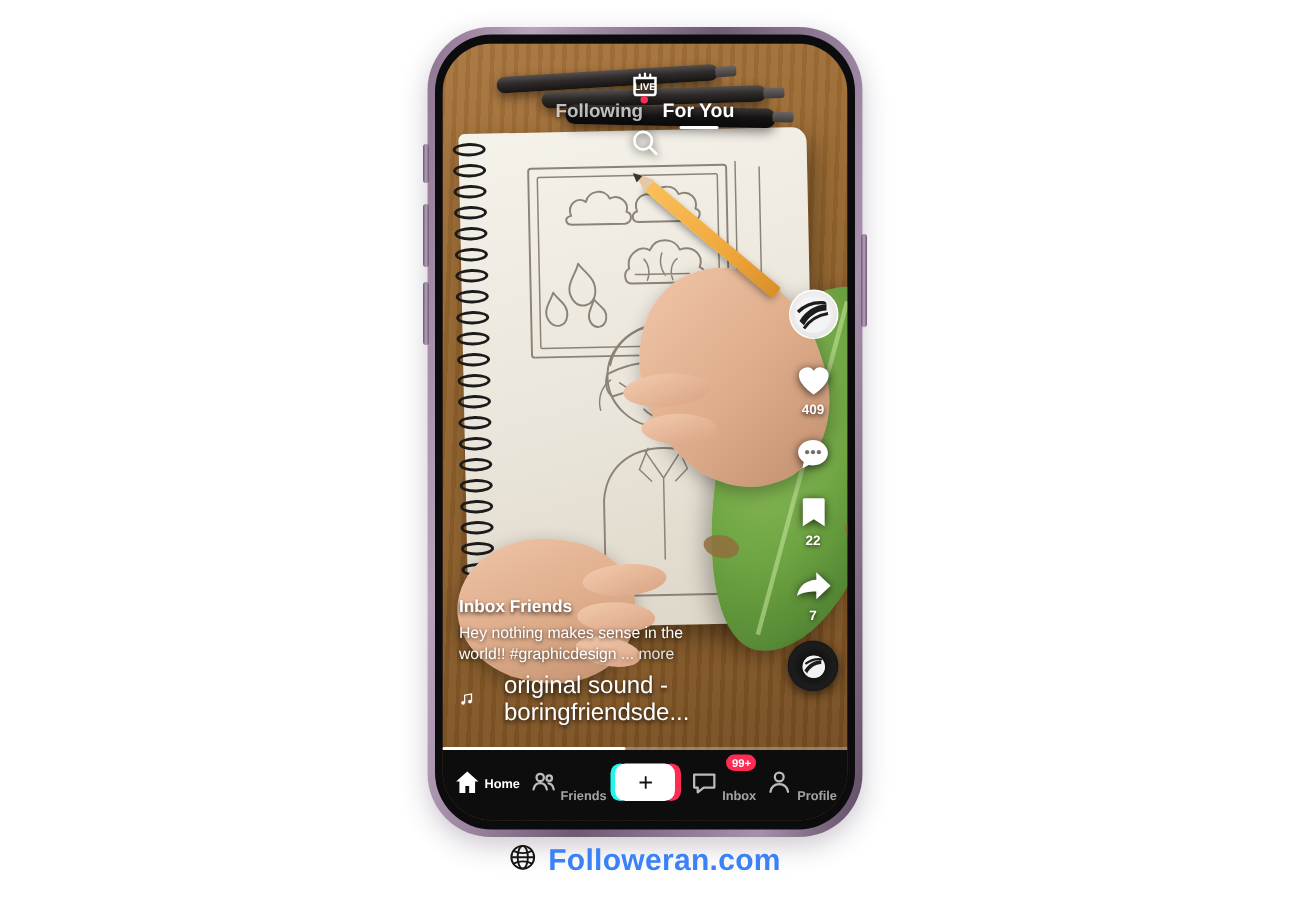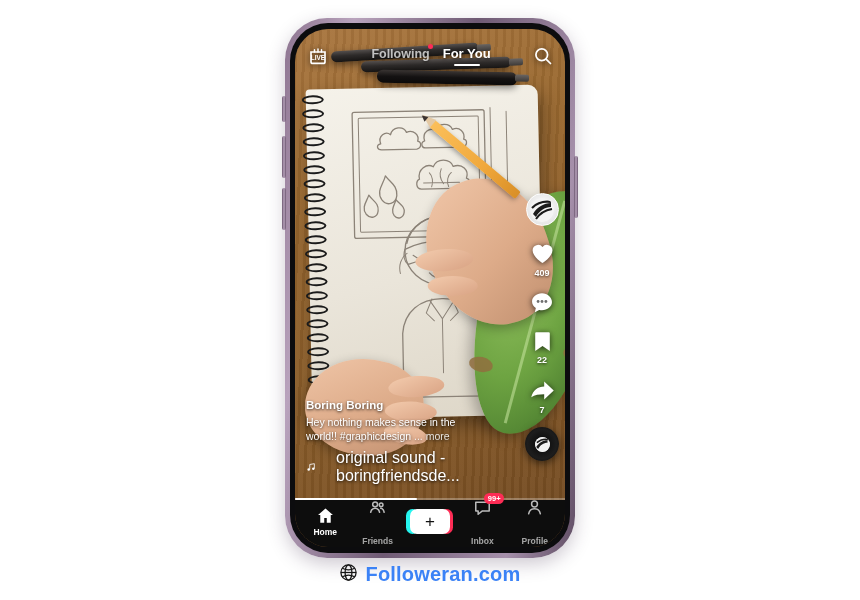--- a/index.html
+++ b/index.html
@@ -124,22 +124,22 @@
   .leaf::before {
     content:""; position:absolute; left:50%; top:4%;
     width: 3px; height: 92%; background: rgba(200,230,160,.55);
     transform: translateX(-50%) rotate(3deg);
   }
   .leaf-notch { position: absolute; background: rgba(145,110,62,.85); border-radius: 50%; }
 
   
   .top-nav {
     position: absolute; left: 0; right: 0; top: 16px;
-    display: flex; align-items: center; justify-content: space-between;
-    padding: 0 12px; z-index: 12;
+    display: flex; align-items: center; 
+    padding: 0 12px; z-index: 12; flex-direction: column;
   }
   .live-badge { width: 22px; height: 21px; position: relative; }
   .feed-tabs { display: flex; align-items: center; gap: 13px; position: relative; }
   .feed-tab {
     color: rgba(255,255,255,.72);
     font-size: 12.5px; font-weight: bold;
     text-shadow: 0 1px 3px rgba(0,0,0,.6);
     position: relative; padding-bottom: 4px; cursor: pointer;
   }
   .feed-tab.active { color: #fff; font-size: 13px; }
@@ -206,21 +206,21 @@
     position: absolute; left: 0; right: 0; bottom: 47px;
     height: 2px; background: rgba(255,255,255,.28); z-index: 12;
   }
   .progress > i { display: block; height: 100%; background: #fff; border-radius: 2px; }
   .bottom-nav {
     position: absolute; left: 0; right: 0; bottom: 0; height: 47px;
     background: #0d0d0d; display: flex; align-items: center;
     justify-content: space-around; padding: 0 4px 4px; z-index: 12;
   }
   .nav-item {
-    display: flex; flex-direction: column; align-items: center;
+    display: flex; flex-direction: row; align-items: center;
     gap: 2px; cursor: pointer; position: relative; min-width: 44px;
   }
   .nav-label { color: #fff; font-size: 8.5px; font-weight: bold; }
   .nav-item.inactive .nav-label { color: rgba(255,255,255,.62); margin-top: 17px; }
   .create-btn {
     width: 40px; height: 25px; border-radius: 7px; position: relative;
     background: #fff; display: flex; align-items: center; justify-content: center;
   }
   .create-btn::before, .create-btn::after {
     content:""; position: absolute; top: 0; width: 13px; height: 25px; border-radius: 7px; z-index: -1;
@@ -421,21 +421,21 @@
                     <circle cx="12" cy="12" r="12" fill="#f2f2f2"></circle>
                     <path d="M2 16c4-7 11-11 18-11v4C14 9 8 13 5 19z" fill="#1c1c1c"></path>
                     <path d="M3 9c5-4 11-6 18-5" stroke="#1c1c1c" stroke-width="2.4" fill="none"></path>
                   </svg>
                 </div>
               </div>
             </div>
           </div>
 
           <div class="caption">
-            <div class="author">Boring Boring</div>
+            <div class="author">Inbox Friends</div>
             <div class="desc">
               <span>Hey nothing makes sense in the world!! </span><span class="hash">#graphicdesign</span><span class="more"> ... more</span>
             </div>
             <div class="music-row">
               <span>
                 <svg viewBox="0 0 24 24" width="10" height="10" fill="#fff">
                   <path d="M9 18V6l11-2v12" stroke="#fff" stroke-width="2" fill="none"></path>
                   <circle cx="6.5" cy="18" r="3"></circle>
                   <circle cx="17.5" cy="16" r="3"></circle>
                 </svg>

